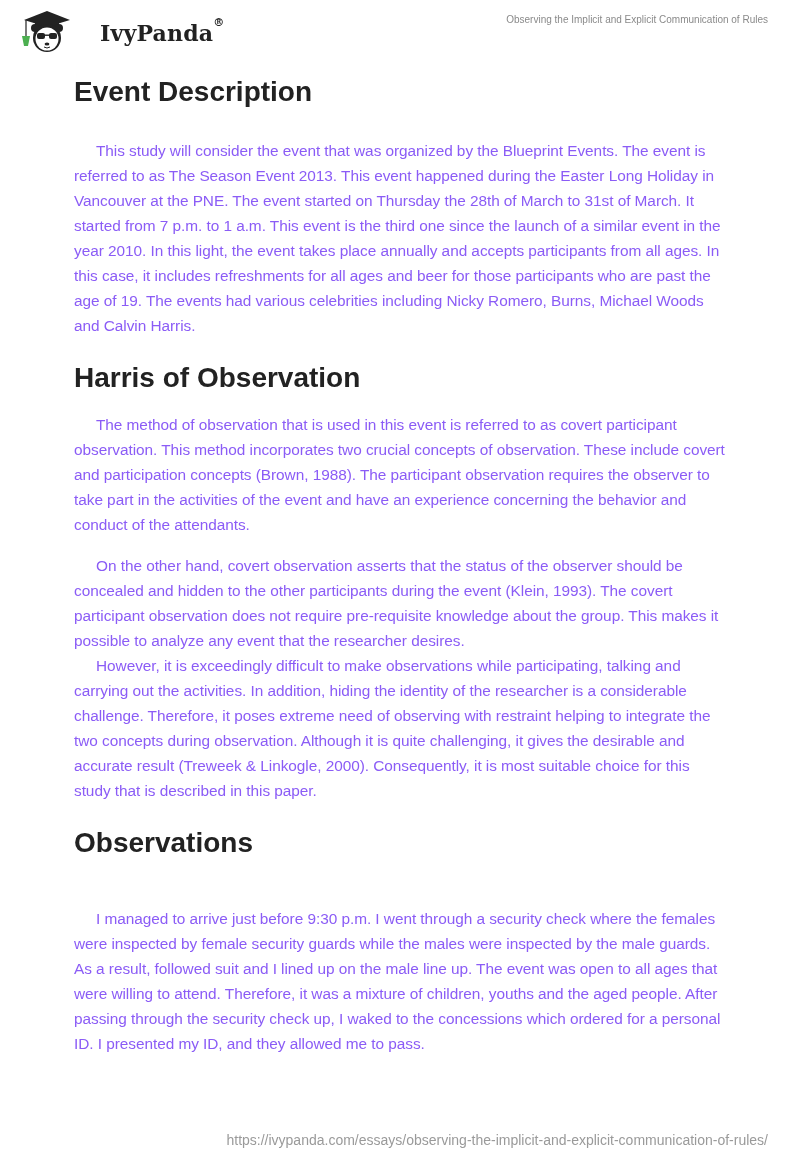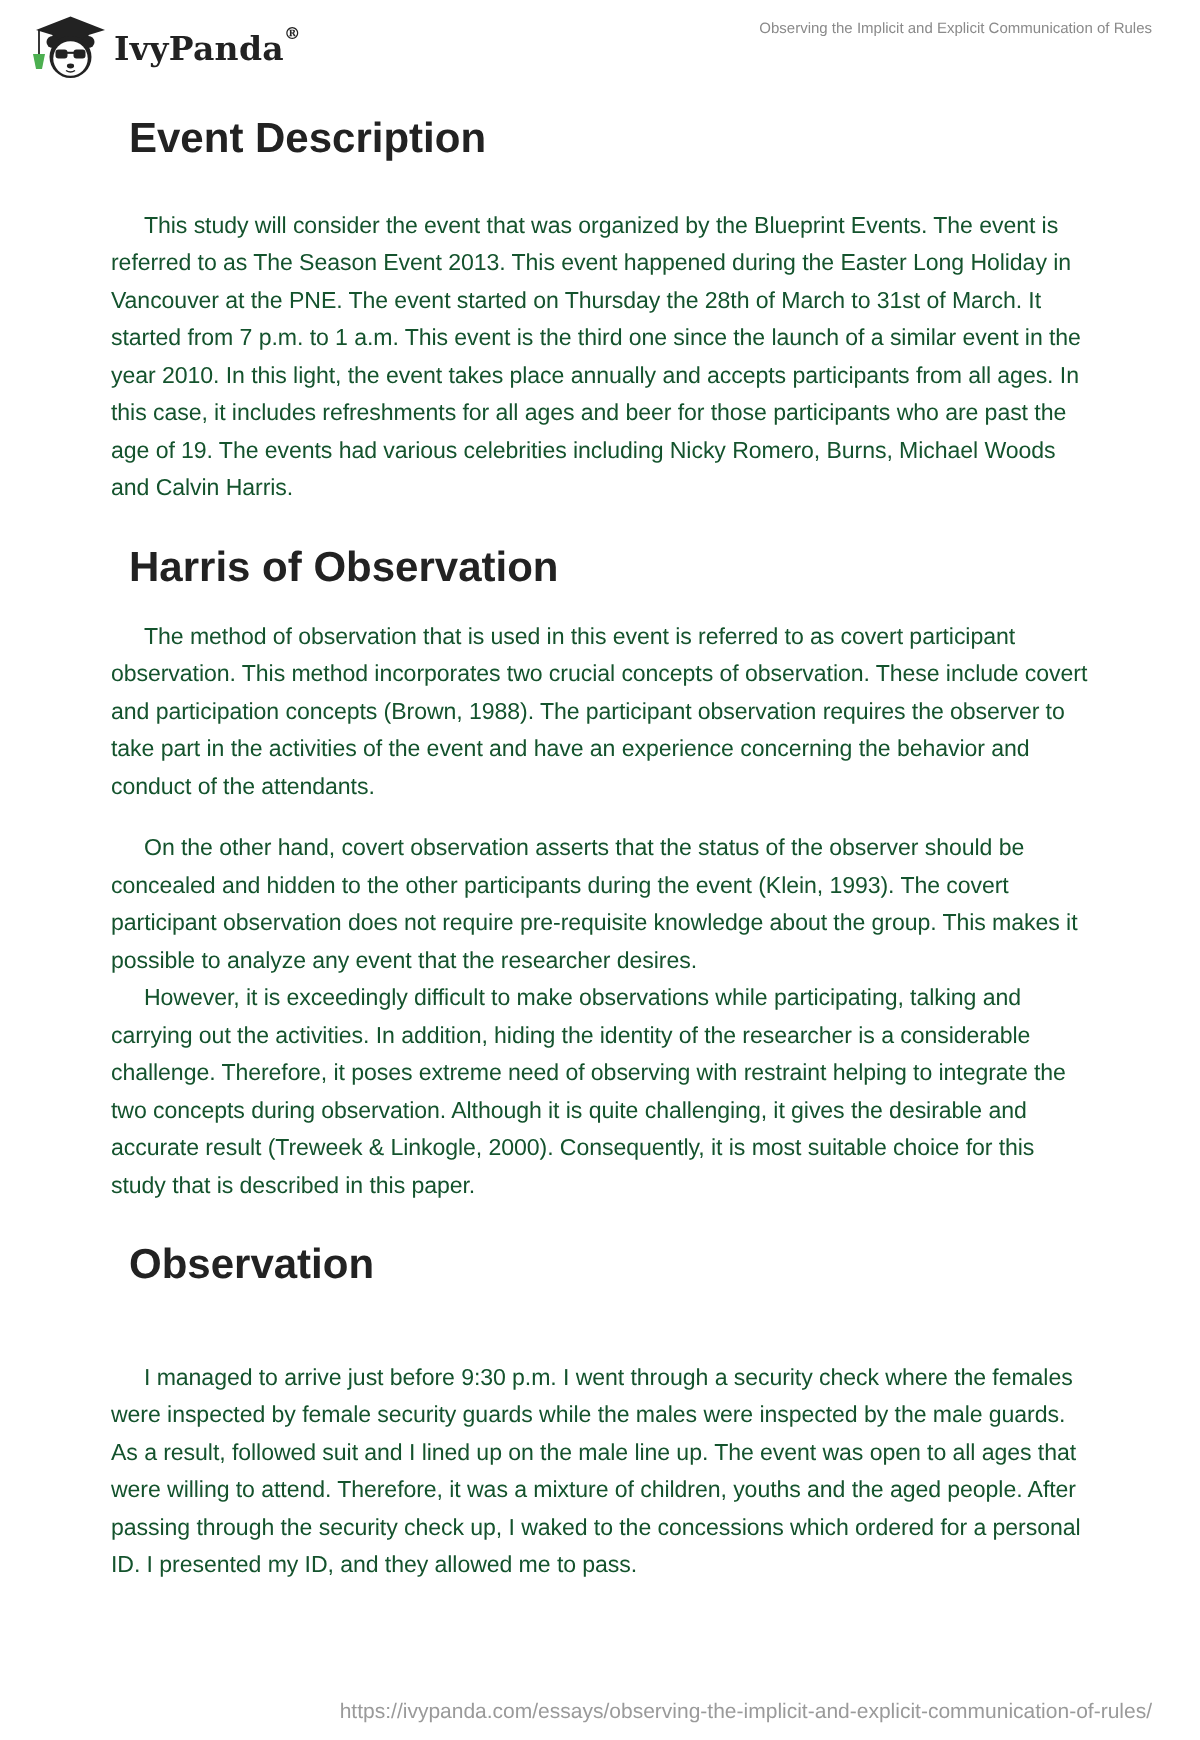--- a/index.html
+++ b/index.html
@@ -21,20 +21,21 @@
       left: 0;
       width: 800px;
       height: 56px;
     }
     .logo {
       position: absolute;
       left: 20px;
       top: 8px;
       display: flex;
       align-items: center;
+      gap: 24px;
     }
     .logo-mark {
       width: 50px;
       height: 46px;
       position: relative;
     }
     .logo-text {
       font-family: "DejaVu Serif", "Liberation Serif", serif;
       font-weight: bold;
       font-size: 22px;
@@ -61,29 +62,29 @@
       position: absolute;
       left: 74px;
       top: 70px;
       width: 656px;
     }
     h2 {
       font-family: "Liberation Sans", sans-serif;
       font-weight: bold;
       font-size: 28px;
       color: #222;
-      margin: 12px;
+      margin: 0;
       line-height: 40px;
     }
     p {
       font-size: 15.4px;
       line-height: 25px;
       margin: 0;
       text-indent: 22px;
-      color: #14532d;
+      color: #8b5cf6;
       letter-spacing: -0.05px;
     }
     .sec1-h { margin-top: 2px; }
     .sec1-p { margin-top: 26px; }
     .sec2-h { margin-top: 20px; }
     .sec2-p1 { margin-top: 14px; }
     .sec2-p2 { margin-top: 16px; }
     .sec2-p3 { }
     .sec3-h { margin-top: 20px; }
     .sec3-p { margin-top: 43px; }
@@ -130,17 +131,17 @@
 
 <div class="content">
   <h2 class="sec1-h">Event Description</h2>
   <p class="sec1-p">This study will consider the event that was organized by the Blueprint Events. The event is referred to as The Season Event 2013. This event happened during the Easter Long Holiday in Vancouver at the PNE. The event started on Thursday the 28th of March to 31st of March. It started from 7 p.m. to 1 a.m. This event is the third one since the launch of a similar event in the year 2010. In this light, the event takes place annually and accepts participants from all ages. In this case, it includes refreshments for all ages and beer for those participants who are past the age of 19. The events had various celebrities including Nicky Romero, Burns, Michael Woods and Calvin Harris.</p>
 
   <h2 class="sec2-h">Harris of Observation</h2>
   <p class="sec2-p1">The method of observation that is used in this event is referred to as covert participant observation. This method incorporates two crucial concepts of observation. These include covert and participation concepts (Brown, 1988). The participant observation requires the observer to take part in the activities of the event and have an experience concerning the behavior and conduct of the attendants.</p>
   <p class="sec2-p2">On the other hand, covert observation asserts that the status of the observer should be concealed and hidden to the other participants during the event (Klein, 1993). The covert participant observation does not require pre-requisite knowledge about the group. This makes it possible to analyze any event that the researcher desires.</p>
   <p class="sec2-p3">However, it is exceedingly difficult to make observations while participating, talking and carrying out the activities. In addition, hiding the identity of the researcher is a considerable challenge. Therefore, it poses extreme need of observing with restraint helping to integrate the two concepts during observation. Although it is quite challenging, it gives the desirable and accurate result (Treweek &amp; Linkogle, 2000). Consequently, it is most suitable choice for this study that is described in this paper.</p>
 
-  <h2 class="sec3-h">Observation</h2>
+  <h2 class="sec3-h">Observations</h2>
   <p class="sec3-p">I managed to arrive just before 9:30 p.m. I went through a security check where the females were inspected by female security guards while the males were inspected by the male guards. As a result, followed suit and I lined up on the male line up. The event was open to all ages that were willing to attend. Therefore, it was a mixture of children, youths and the aged people. After passing through the security check up, I waked to the concessions which ordered for a personal ID. I presented my ID, and they allowed me to pass.</p>
 </div>
 
 <div class="footer-url">https://ivypanda.com/essays/observing-the-implicit-and-explicit-communication-of-rules/</div>
 
 </body></html>

